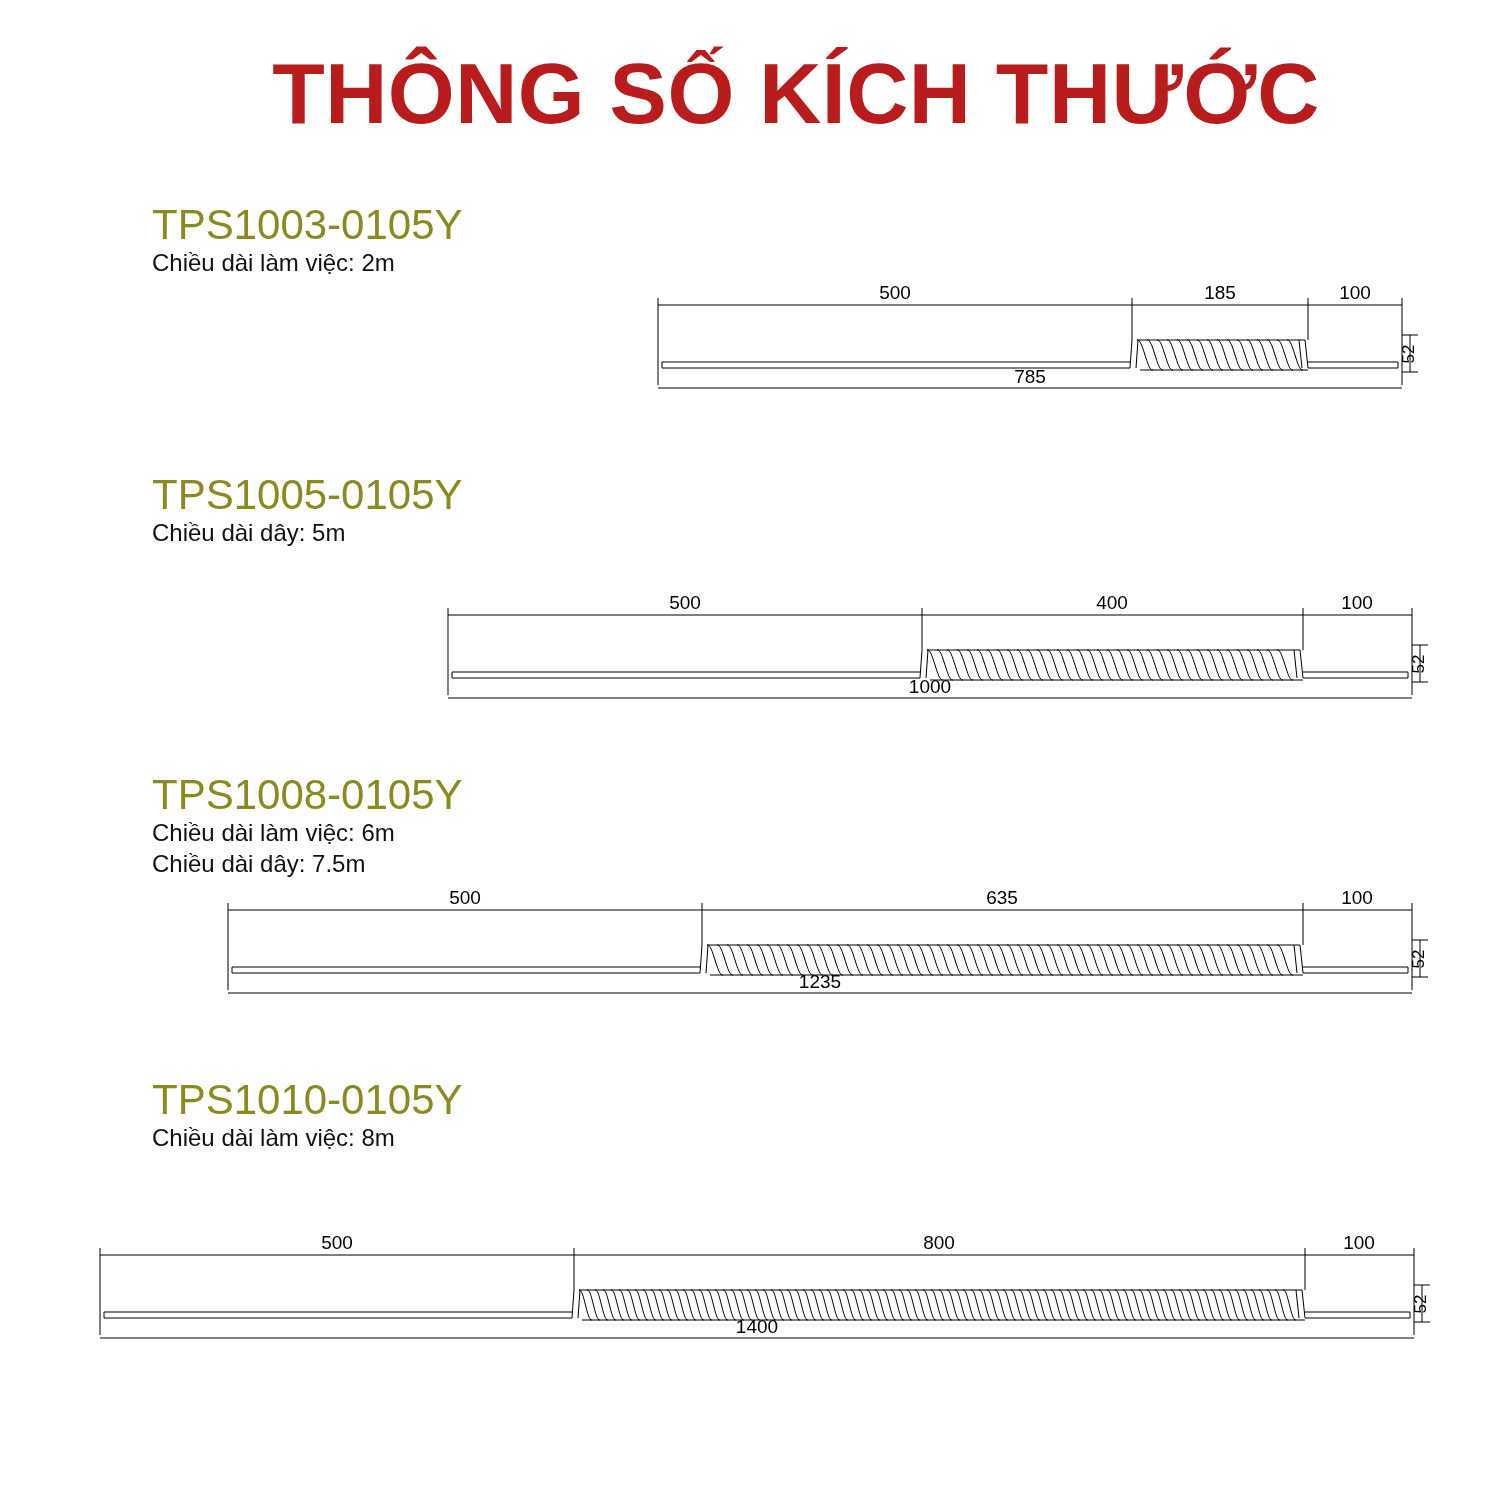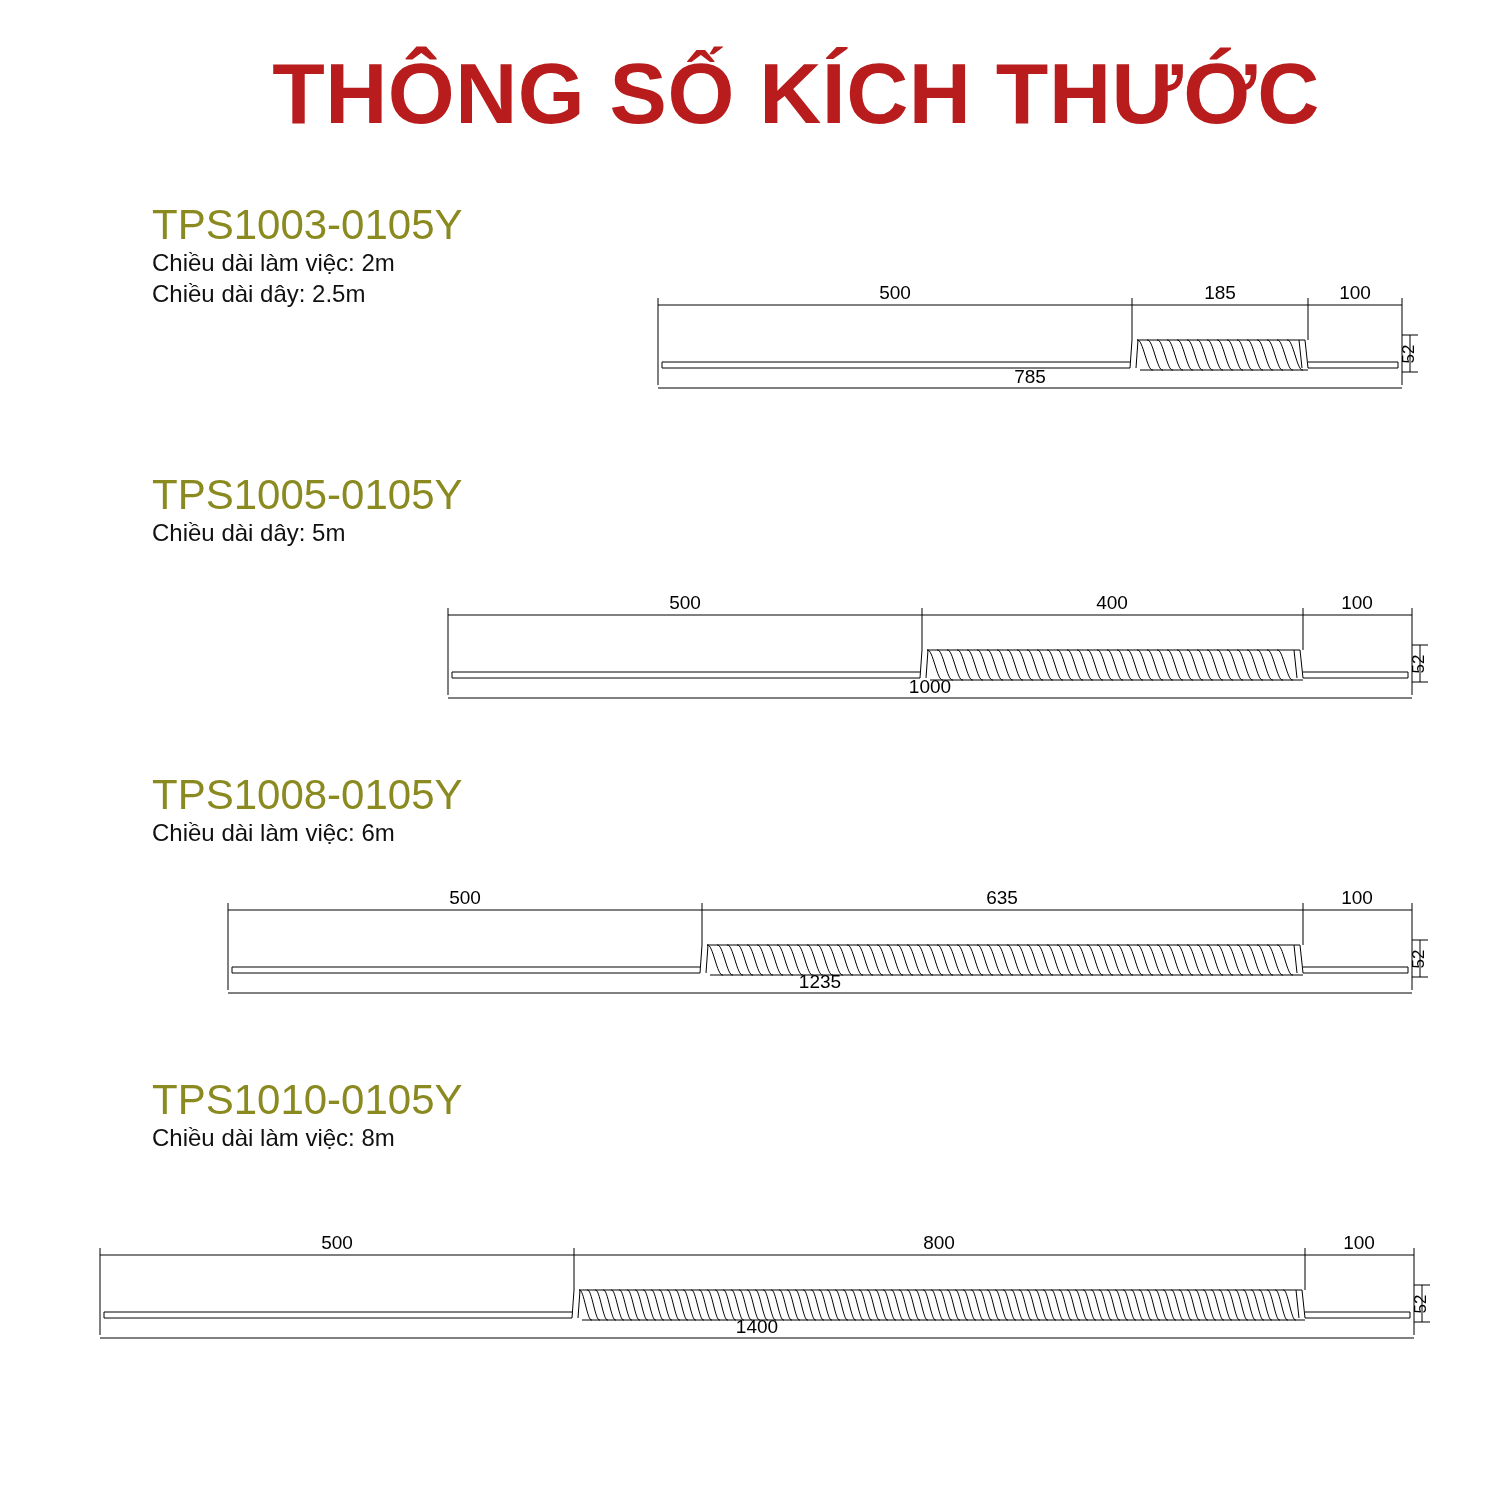--- a/index.html
+++ b/index.html
@@ -69,21 +69,20 @@
 </style>
 </head>
 <body>
 
 <div class="page-title">THÔNG SỐ KÍCH THƯỚC</div>
 
 <div class="product-block" style="top:195px;">
   <div class="product-text">
     <div class="product-code">TPS1003-0105Y</div>
     <div class="product-line">Chiều dài làm việc: 2m</div>
-    <div class="product-line">Chiều dài dây: 2.5m</div>
   </div>
 
   <div class="drawing" style="left:640px; top:85px;">
     <svg width="780" height="135" viewBox="0 0 780 135">
       <g stroke="#000000" stroke-width="1" fill="none">
 
         <line x1="18" y1="25" x2="762" y2="25"></line>
 
         <line x1="18" y1="18" x2="18" y2="105"></line>
         <line x1="492" y1="18" x2="492" y2="60"></line>
@@ -211,20 +210,21 @@
       <text class="dim-text" x="500" y="103" text-anchor="middle">1000</text>
       <text class="dim-text-small" x="994" y="74" text-anchor="middle" transform="rotate(-90 994 74)">52</text>
     </svg>
   </div>
 </div>
 
 <div class="product-block" style="top:765px;">
   <div class="product-text">
     <div class="product-code">TPS1008-0105Y</div>
     <div class="product-line">Chiều dài làm việc: 6m</div>
+    <div class="product-line">Chiều dài dây: 7.5m</div>
   </div>
 
   <div class="drawing" style="left:210px; top:120px;">
     <svg width="1220" height="135" viewBox="0 0 1220 135">
       <g stroke="#000000" stroke-width="1" fill="none">
         <line x1="18" y1="25" x2="1202" y2="25"></line>
         <line x1="18" y1="18" x2="18" y2="105"></line>
         <line x1="492" y1="18" x2="492" y2="60"></line>
         <line x1="1093" y1="18" x2="1093" y2="60"></line>
         <line x1="1202" y1="18" x2="1202" y2="105"></line>

